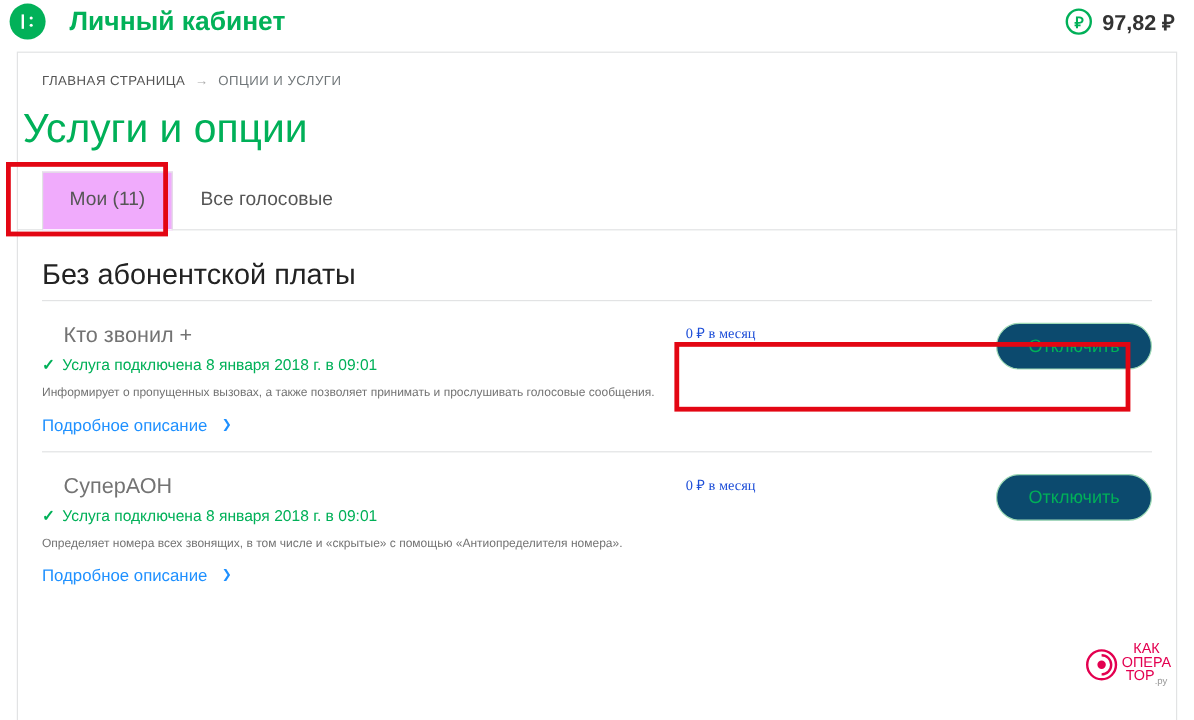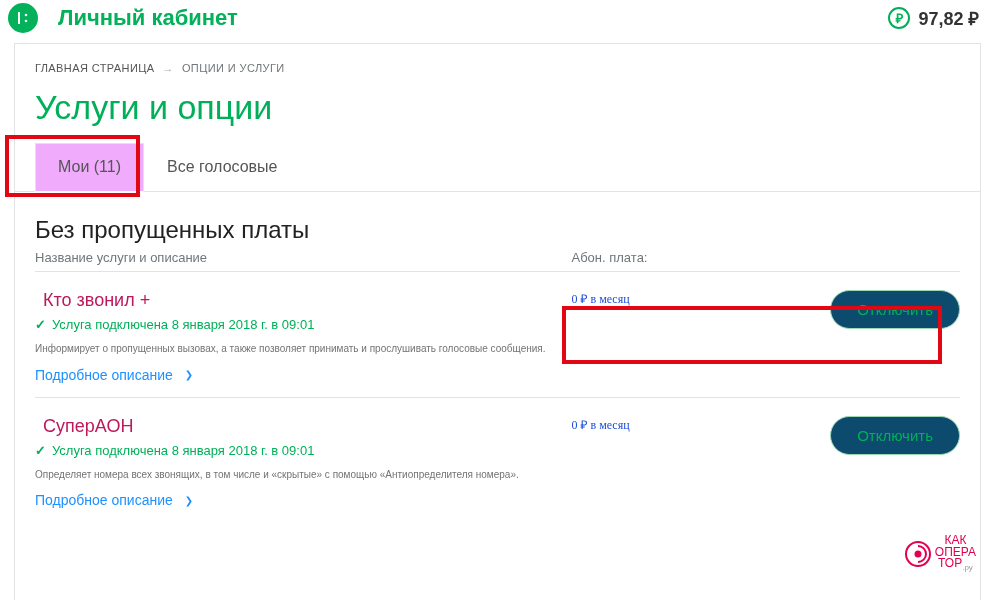--- a/index.html
+++ b/index.html
@@ -63,21 +63,21 @@
     padding:0 20px;
     font-size:11px;
     color:var(--text-light);
     letter-spacing:.4px;
     display:flex;gap:8px;align-items:center;
     text-transform:uppercase;
   }
   .breadcrumb .home{color:#555;}
   .breadcrumb .arrow{color:#aaa;}
   h1.page-title{
-    margin:14px 20px 16px;
+    margin:14px 4px 16px;
     font-size:34px;
     font-weight:400;
     color:var(--green);
   }
   .tabs{
     display:flex;
     border-bottom:1px solid var(--border);
     padding-left:20px;
     gap:0;
   }
@@ -116,21 +116,21 @@
   .service-row{
     border-top:1px solid var(--border);
     padding:18px 0 14px;
     display:flex;
     align-items:flex-start;
     position:relative;
   }
   .service-left{flex:0 0 58%;padding-right:20px;}
   .service-mid{flex:0 0 22%;display:flex;align-items:center;font-size:12px;color:#1d4ed8;white-space:nowrap;font-family:Liberation Serif, serif;}
   .service-right{flex:1;display:flex;justify-content:flex-end;align-items:center;}
-  .service-name{font-size:18px;color:#be185d;margin:0 8px 6px;}
+  .service-name{font-size:18px;color:#737373;margin:0 18px 6px;}
   .status{
     color:var(--green);font-size:13px;margin:0 0 10px;
     display:flex;align-items:center;gap:6px;
   }
   .check{color:var(--green);font-weight:700;}
   .service-desc{
     color:#737373;font-size:10px;line-height:1.45;margin:0 0 10px;
   }
   .details-link{
     color:var(--blue);font-size:14px;text-decoration:none;
@@ -201,25 +201,21 @@
     <div class="tab active">
       <span>Мои (11)</span>
     </div>
     <div class="tab">
       <span>Все голосовые</span>
     </div>
     <div class="highlight-box tabs-highlight"></div>
   </div>
 
   <div class="content">
-    <h2 class="section-title">Без пропущенных платы</h2>
-    <div class="column-labels">
-      <div class="col-left">Название услуги и описание</div>
-      <div class="col-mid">Абон. плата:</div>
-    </div>
+    <h2 class="section-title">Без абонентской платы</h2>
 
     <div class="service-row" style="position:relative;">
       <div class="service-left">
         <p class="service-name">Кто звонил +</p>
         <p class="status">
           <span class="check">✓</span>
           <span>Услуга подключена 8 января 2018 г. в 09:01</span>
         </p>
         <p class="service-desc">Информирует о пропущенных вызовах, а также позволяет принимать и прослушивать голосовые сообщения.</p>
         <a class="details-link" href="#">

